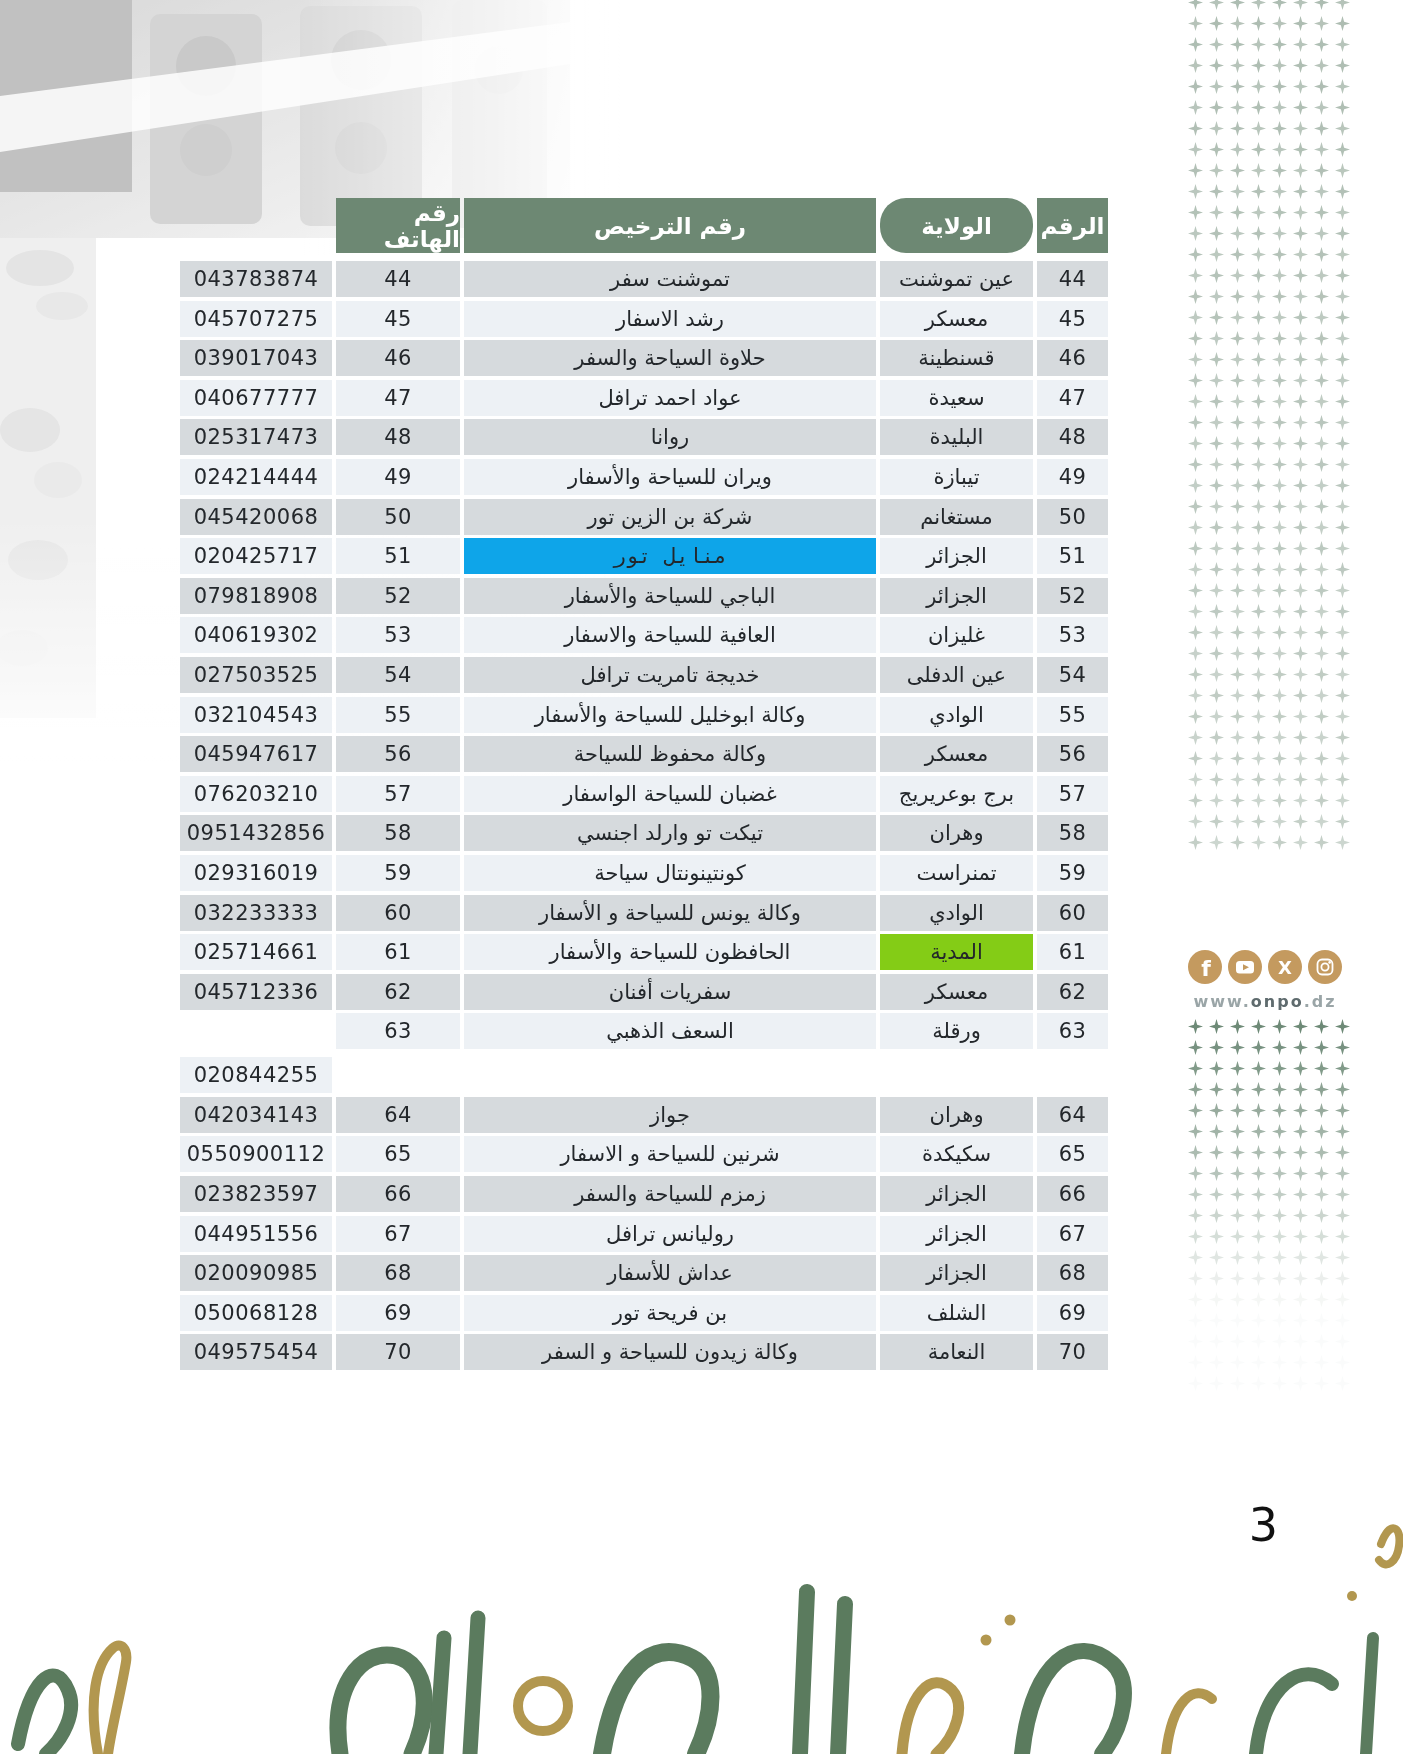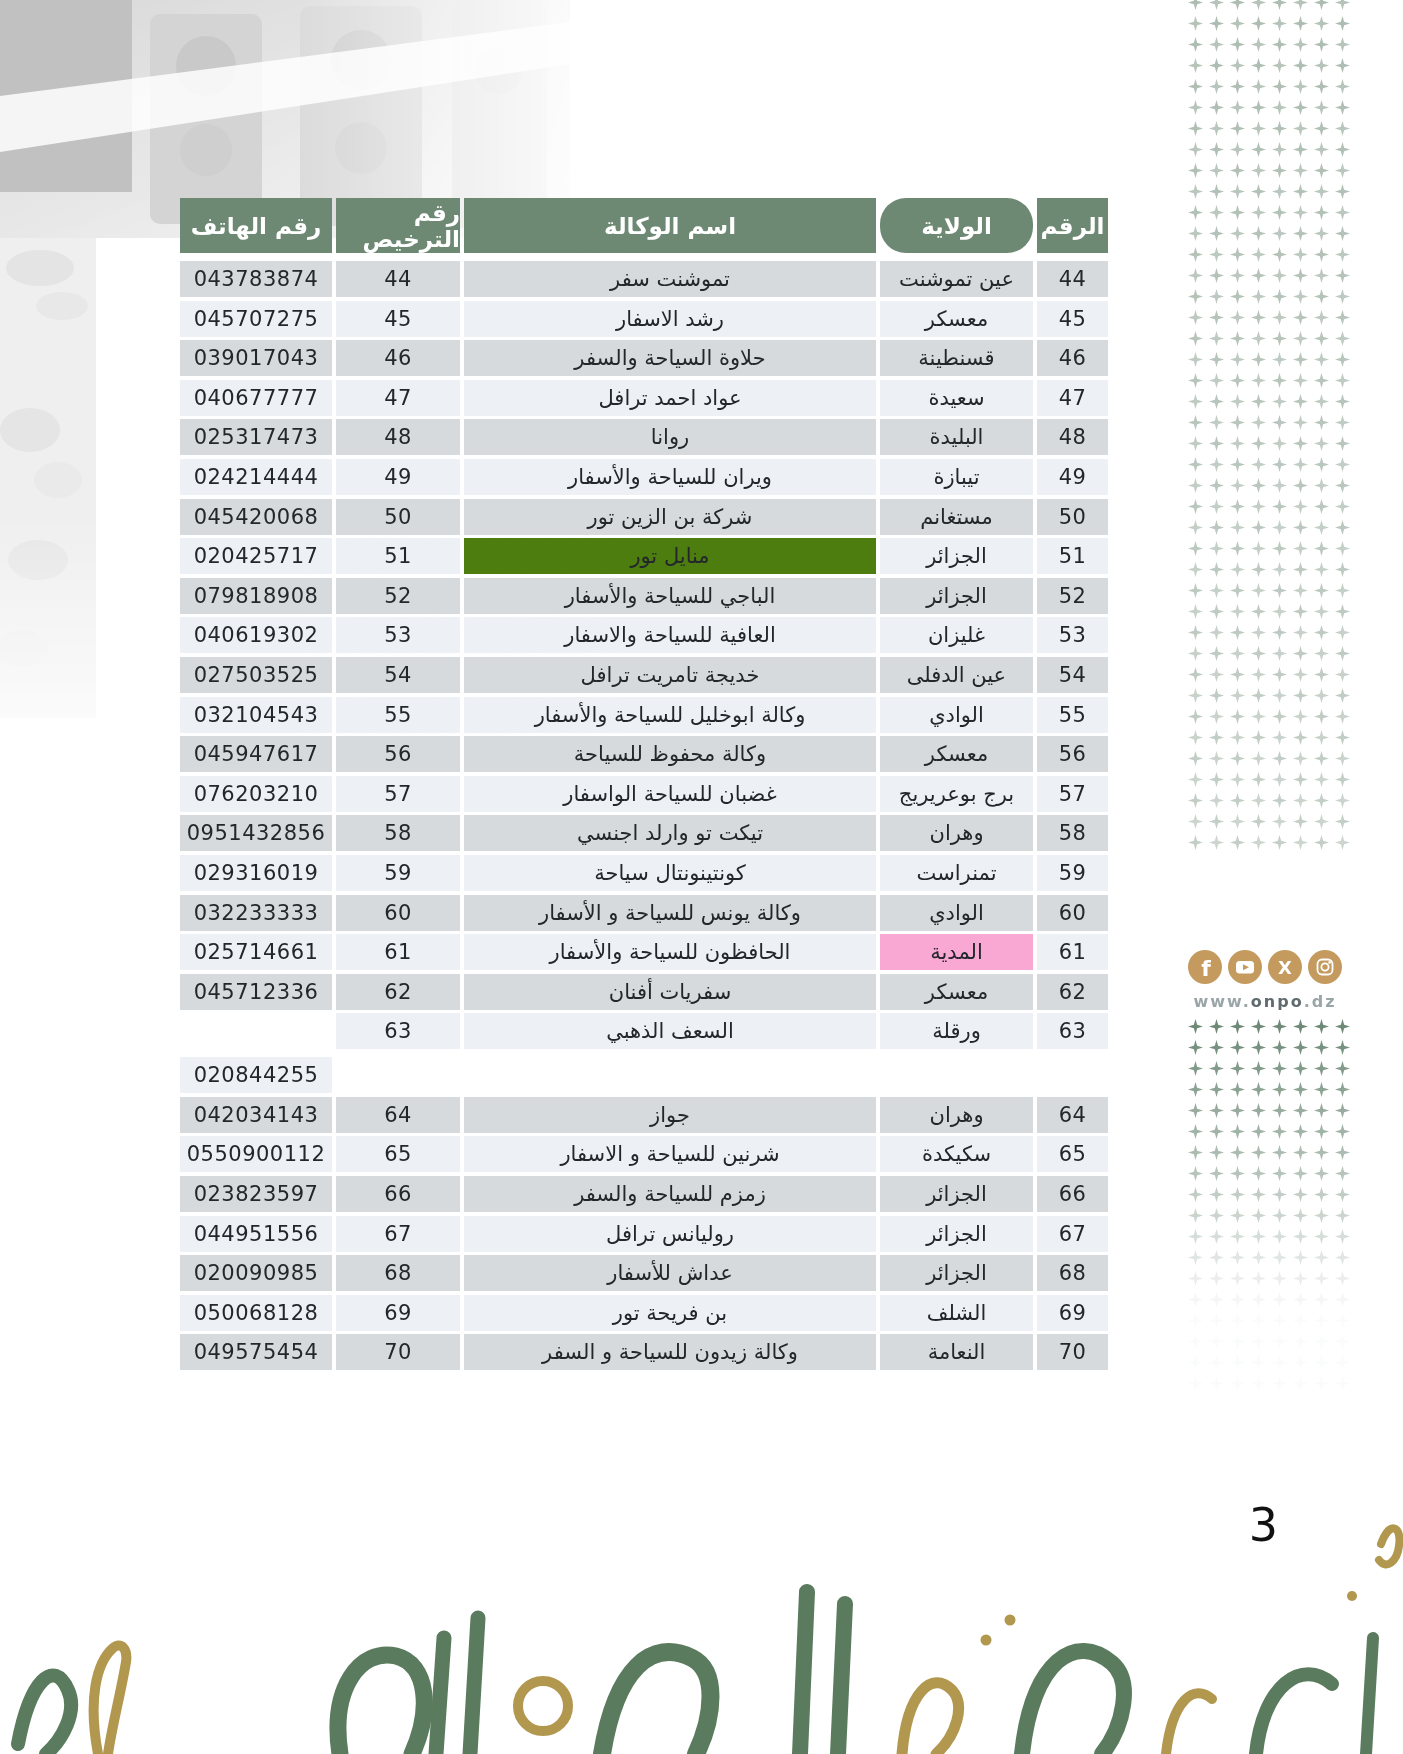--- a/index.html
+++ b/index.html
@@ -432,21 +432,20 @@
       <span class="star" style="background: rgb(159, 177, 164); opacity: 0.61;"></span>
       <span class="star" style="background: rgb(159, 177, 164); opacity: 0.53;"></span>
       <span class="star" style="background: rgb(159, 177, 164); opacity: 0.61;"></span>
       <span class="star" style="background: rgb(159, 177, 164); opacity: 0.53;"></span>
     </div>
 
   <div class="agtable">
     <div class="thead">
       <div class="hcell" style="background: rgb(109, 136, 115);">الرقم</div>
       <div class="hcell" style="background: rgb(109, 136, 115); border-radius: 26px;">الولاية</div>
-      <div class="hcell" style="background: rgb(109, 136, 115);">اسم الوكالة</div>
       <div class="hcell" style="background: rgb(109, 136, 115);">رقم الترخيص</div>
       <div class="hcell" style="background: rgb(109, 136, 115);">رقم الهاتف</div>
     </div>
     <div class="tbody">
         <div class="trow">
           <div class="cell c-num" style="background: rgb(214, 218, 221);">44</div>
           <div class="cell c-wilaya" style="background: rgb(214, 218, 221);">عين تموشنت</div>
           <div class="cell c-agency" style="background: rgb(214, 218, 221);">تموشنت سفر</div>
           <div class="cell c-license" style="background: rgb(214, 218, 221);">44</div>
           <div class="cell c-phone" style="background: rgb(214, 218, 221);">043783874</div>
@@ -489,21 +488,21 @@
         <div class="trow">
           <div class="cell c-num" style="background: rgb(214, 218, 221);">50</div>
           <div class="cell c-wilaya" style="background: rgb(214, 218, 221);">مستغانم</div>
           <div class="cell c-agency" style="background: rgb(214, 218, 221);">شركة بن الزين تور</div>
           <div class="cell c-license" style="background: rgb(214, 218, 221);">50</div>
           <div class="cell c-phone" style="background: rgb(214, 218, 221);">045420068</div>
         </div>
         <div class="trow">
           <div class="cell c-num" style="background: rgb(237, 241, 245);">51</div>
           <div class="cell c-wilaya" style="background: rgb(237, 241, 245);">الجزائر</div>
-          <div class="cell c-agency" style="background: #4d7c0f;">منايل تور</div>
+          <div class="cell c-agency" style="background: #0ea5e9; font-family: Liberation Mono, monospace;">منايل تور</div>
           <div class="cell c-license" style="background: rgb(237, 241, 245);">51</div>
           <div class="cell c-phone" style="background: rgb(237, 241, 245);">020425717</div>
         </div>
         <div class="trow">
           <div class="cell c-num" style="background: rgb(214, 218, 221);">52</div>
           <div class="cell c-wilaya" style="background: rgb(214, 218, 221);">الجزائر</div>
           <div class="cell c-agency" style="background: rgb(214, 218, 221);">الباجي للسياحة والأسفار</div>
           <div class="cell c-license" style="background: rgb(214, 218, 221);">52</div>
           <div class="cell c-phone" style="background: rgb(214, 218, 221);">079818908</div>
         </div>
@@ -558,21 +557,21 @@
         </div>
         <div class="trow">
           <div class="cell c-num" style="background: rgb(214, 218, 221);">60</div>
           <div class="cell c-wilaya" style="background: rgb(214, 218, 221);">الوادي</div>
           <div class="cell c-agency" style="background: rgb(214, 218, 221);">وكالة يونس للسياحة و الأسفار</div>
           <div class="cell c-license" style="background: rgb(214, 218, 221);">60</div>
           <div class="cell c-phone" style="background: rgb(214, 218, 221);">032233333</div>
         </div>
         <div class="trow">
           <div class="cell c-num" style="background: rgb(237, 241, 245);">61</div>
-          <div class="cell c-wilaya" style="background: #f9a8d4;">المدية</div>
+          <div class="cell c-wilaya" style="background: #84cc16;">المدية</div>
           <div class="cell c-agency" style="background: rgb(237, 241, 245);">الحافظون للسياحة والأسفار</div>
           <div class="cell c-license" style="background: rgb(237, 241, 245);">61</div>
           <div class="cell c-phone" style="background: rgb(237, 241, 245);">025714661</div>
         </div>
         <div class="trow">
           <div class="cell c-num" style="background: rgb(214, 218, 221);">62</div>
           <div class="cell c-wilaya" style="background: rgb(214, 218, 221);">معسكر</div>
           <div class="cell c-agency" style="background: rgb(214, 218, 221);">سفريات أفنان</div>
           <div class="cell c-license" style="background: rgb(214, 218, 221);">62</div>
           <div class="cell c-phone" style="background: rgb(214, 218, 221);">045712336</div>

